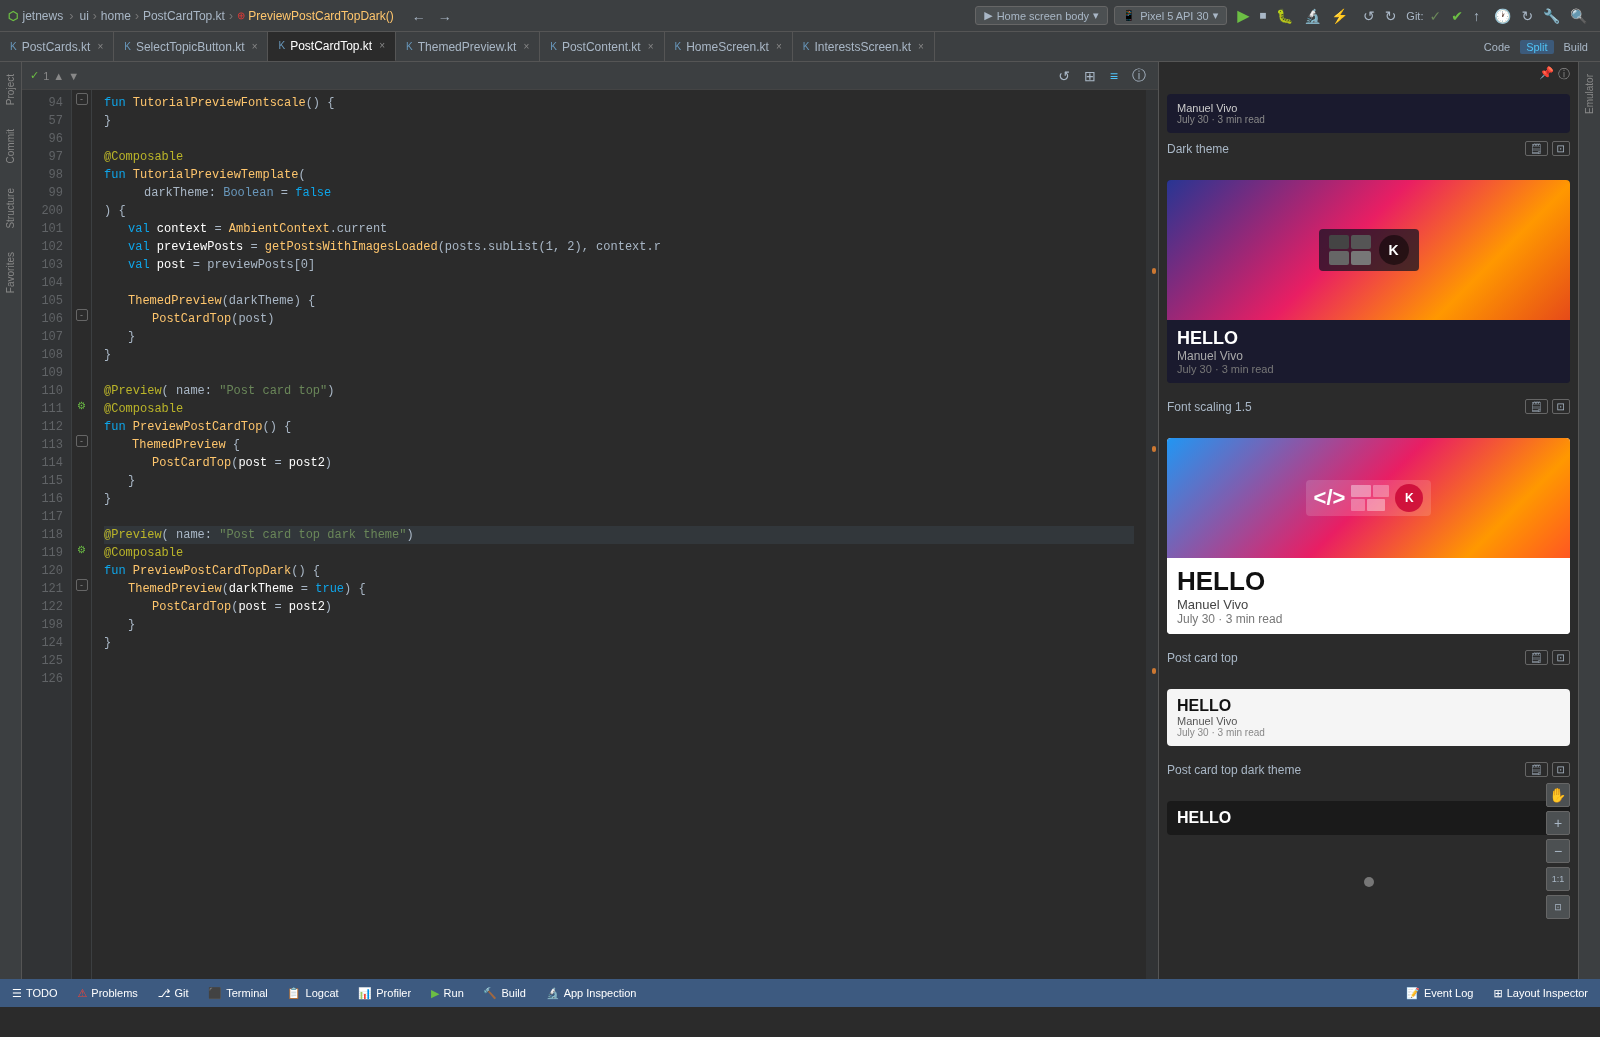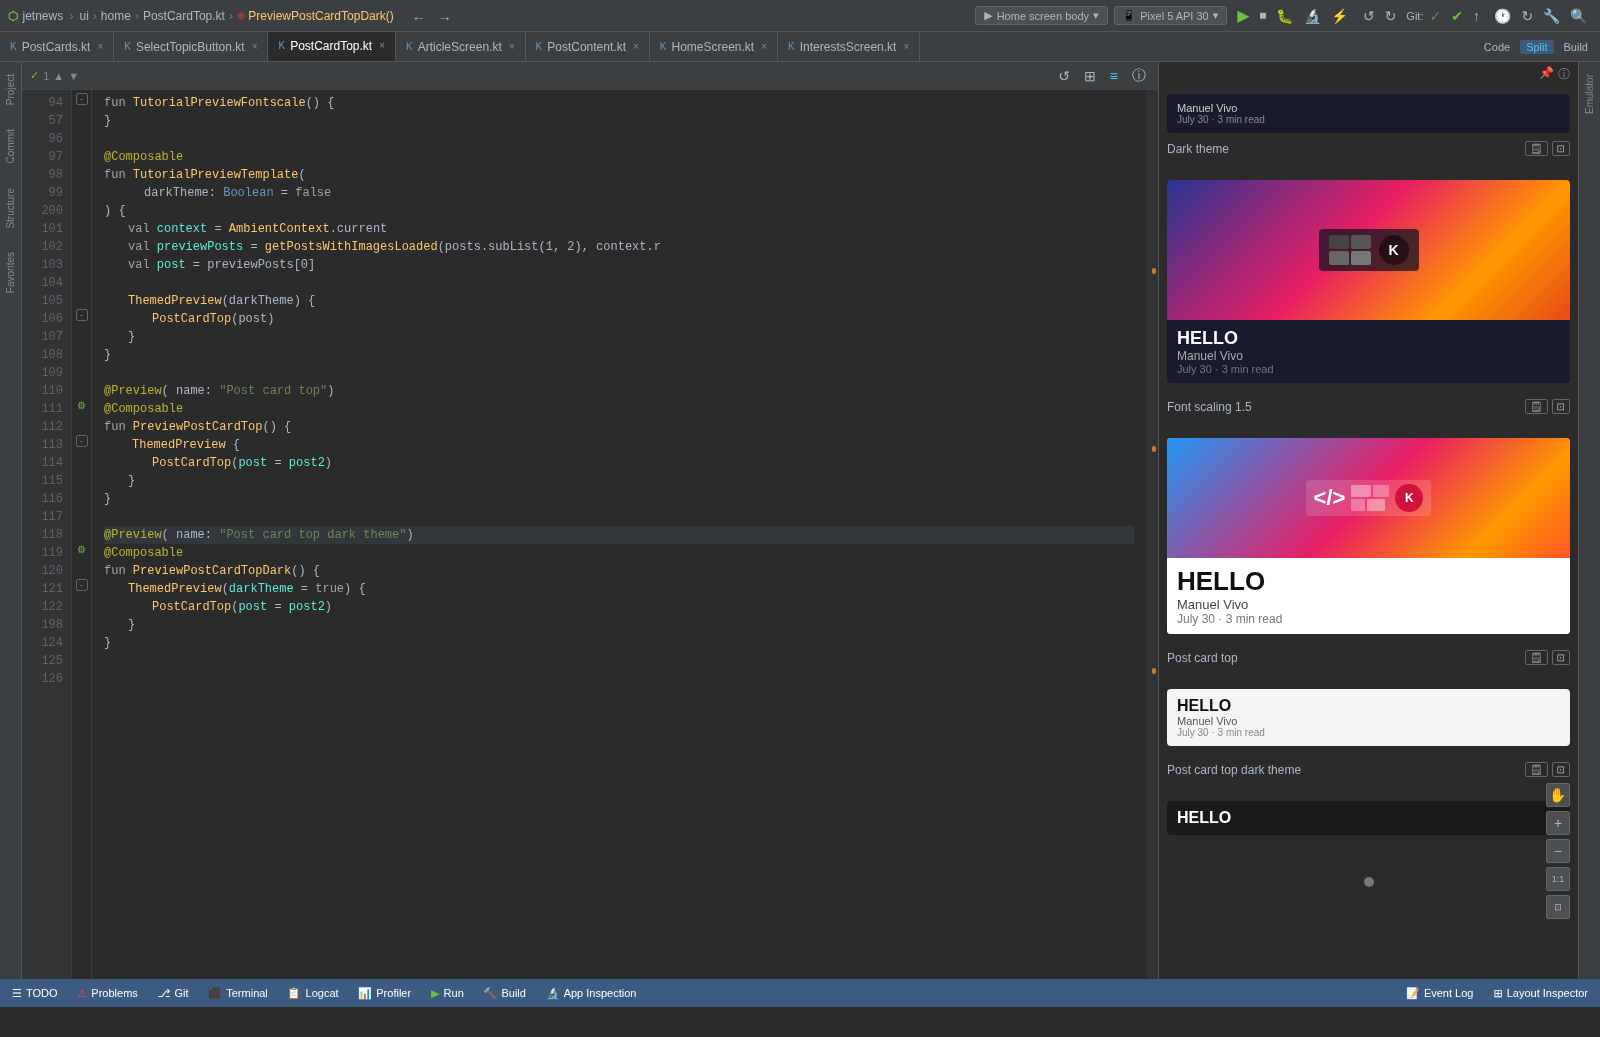--- a/index.html
+++ b/index.html
@@ -117,25 +117,25 @@
     }
     .code-content {
       flex: 1;
       padding: 4px 12px;
       font-family: 'Courier New', monospace;
       font-size: 12px;
       line-height: 1.5;
       overflow: auto;
     }
     .code-line { white-space: pre; display: flex; align-items: center; }
-    .kw { color: #a3a3a3; }
+    .kw { color: #0ea5e9; }
     .fn { color: #ffc66d; }
     .str { color: #6a8759; }
     .ann { color: #bbb529; }
-    .var { color: #5eead4; }
+    .var { color: #ffffff; }
     .param { color: #a9b7c6; }
     .type { color: #6897bb; }
 
     
     .right-panel {
       width: 420px;
       background: #2b2b2b;
       border-left: 1px solid #555;
       display: flex;
       flex-direction: column;
@@ -346,21 +346,21 @@
     <span>SelectTopicButton.kt</span>
     <span class="close">×</span>
   </div>
   <div class="tab active">
     <span style="color:#6897bb;font-size:10px;">K</span>
     <span>PostCardTop.kt</span>
     <span class="close">×</span>
   </div>
   <div class="tab">
     <span style="color:#6897bb;font-size:10px;">K</span>
-    <span>ArticleScreen.kt</span>
+    <span>ThemedPreview.kt</span>
     <span class="close">×</span>
   </div>
   <div class="tab">
     <span style="color:#6897bb;font-size:10px;">K</span>
     <span>PostContent.kt</span>
     <span class="close">×</span>
   </div>
   <div class="tab">
     <span style="color:#6897bb;font-size:10px;">K</span>
     <span>HomeScreen.kt</span>

